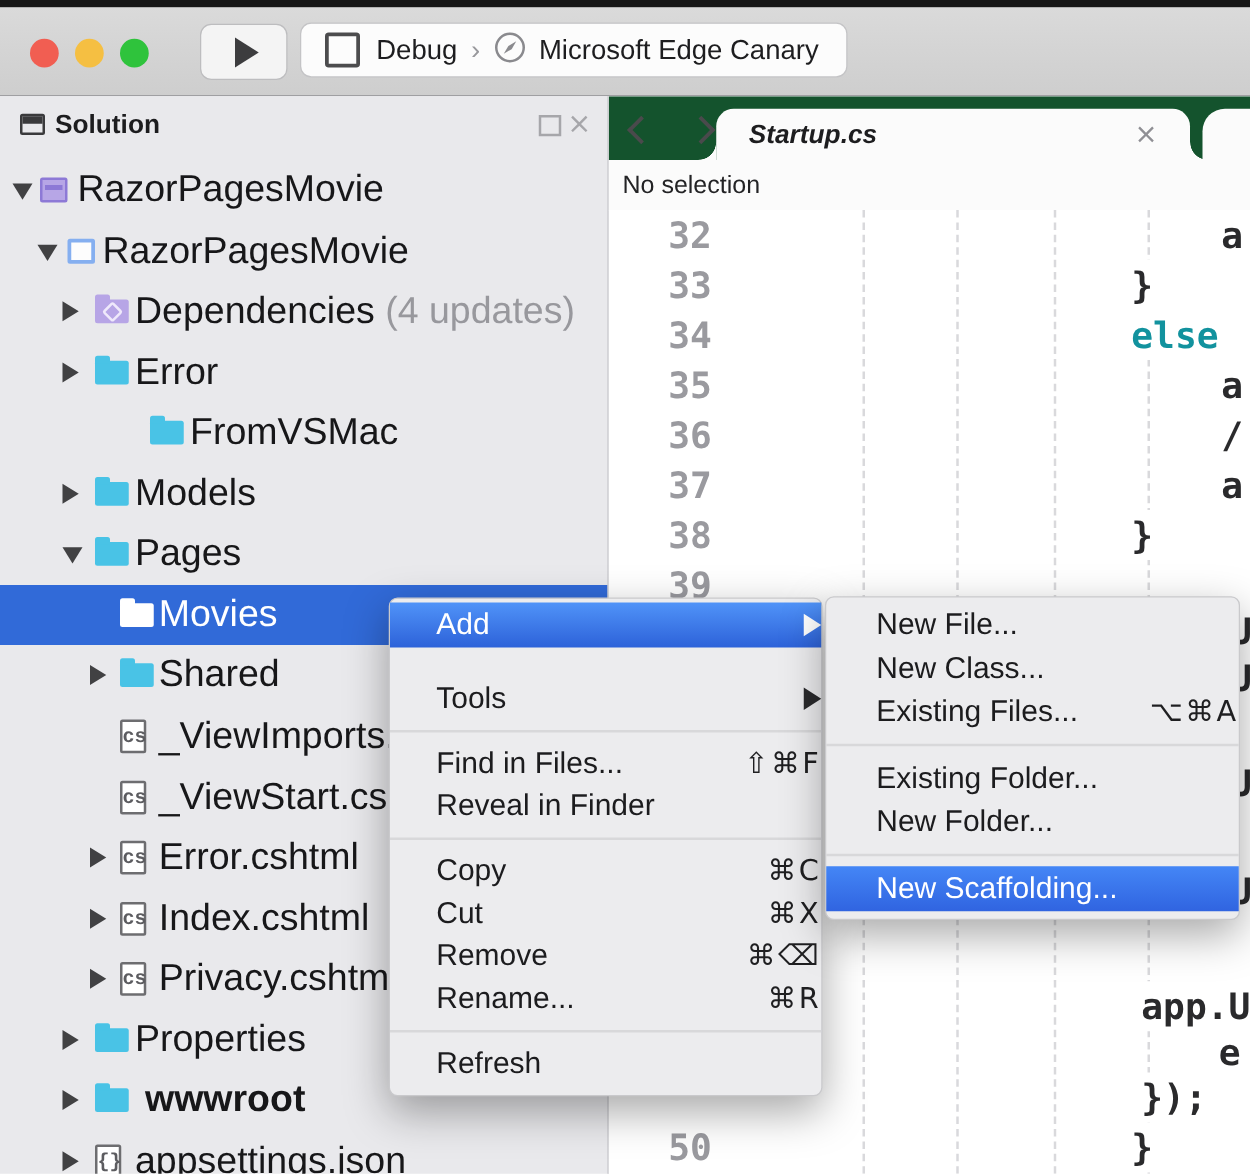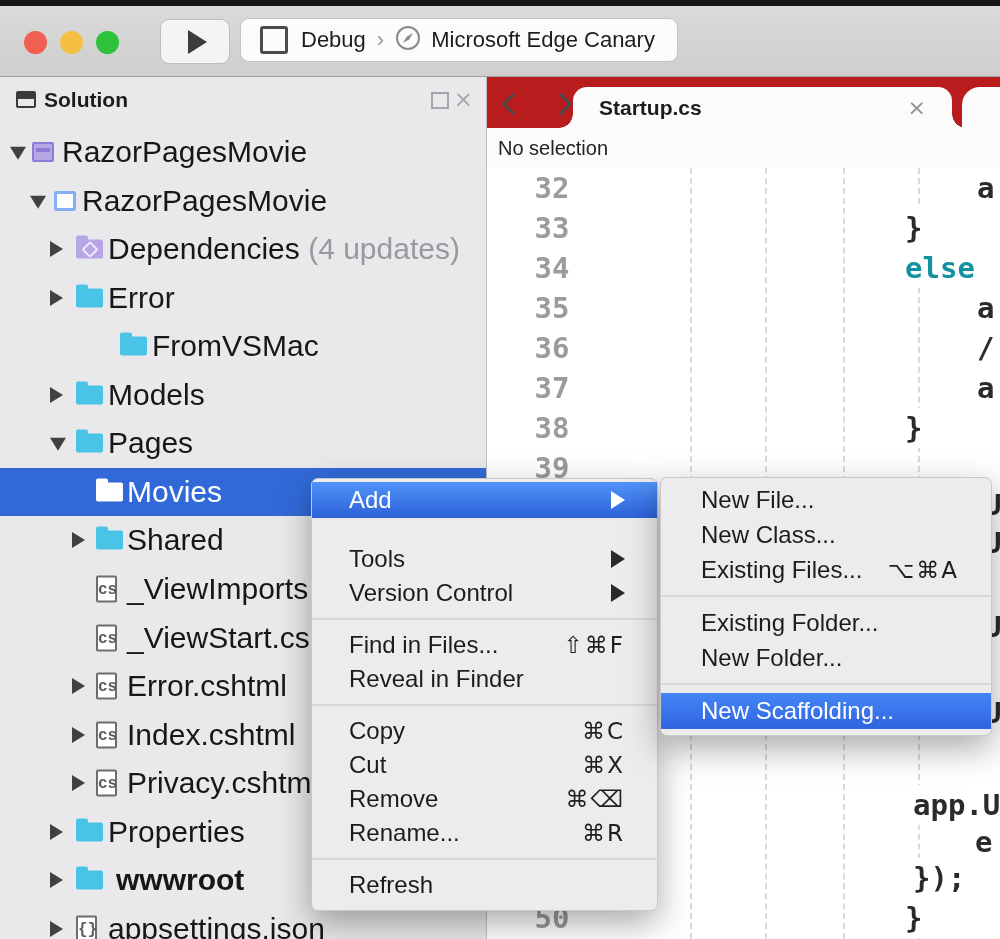--- a/index.html
+++ b/index.html
@@ -47,21 +47,21 @@
   .fold.white{background:#fff;}
   .fold.deps{background:#b7a5e6;}
   .fold.deps::after{content:"";position:absolute;left:8px;top:4px;width:8px;height:8px;border:2px solid #efe9fb;border-radius:2px;transform:rotate(45deg);}
   .sol-icon{width:22px;height:20px;background:#b7a6e6;border:2px solid #8d79d6;border-radius:2px;box-sizing:border-box;}
   .sol-icon::before{content:"";position:absolute;left:2px;top:4px;right:2px;height:4px;background:#8d79d6;}
   .proj-icon{width:22px;height:20px;background:#fdfdfd;border:3px solid #85aff0;border-radius:2px;box-sizing:border-box;}
   .doc{width:21px;height:27px;background:#fff;border:2px solid #6d6d70;border-radius:2px;box-sizing:border-box;}
   .doc .dl{position:absolute;left:0;right:0;bottom:2px;text-align:center;font-size:16px;font-weight:bold;color:#5c5c60;font-family:"Liberation Mono",monospace;}
   
   .editor{position:absolute;left:487px;top:77px;width:513px;height:862px;background:#fff;overflow:hidden;}
-  .tabstrip{position:absolute;left:0;top:0;width:100%;height:51px;background:#b91c1c;}
+  .tabstrip{position:absolute;left:0;top:0;width:100%;height:51px;background:#14532d;font-style:italic;}
   .chev{position:absolute;top:19px;width:13px;height:13px;border-left:3px solid #4a4a4c;border-bottom:3px solid #4a4a4c;}
   .chev.back{left:18px;transform:rotate(45deg);}
   .chev.fwd{left:66px;transform:rotate(225deg);}
   .tab{position:absolute;left:86px;top:10px;width:379px;height:41px;background:#fbfbfb;border-radius:14px 14px 0 0;display:flex;align-items:center;}
   .tab::before{content:"";position:absolute;left:-14px;bottom:0;width:14px;height:14px;background:radial-gradient(circle at 0 0,transparent 13.5px,#fbfbfb 14px);}
   .tab::after{content:"";position:absolute;right:-14px;bottom:0;width:14px;height:14px;background:radial-gradient(circle at 100% 0,transparent 13.5px,#fbfbfb 14px);}
   .tab-title{margin-left:26px;font-size:21px;font-weight:bold;color:#1d1d1f;}
   .tab-x{margin-left:auto;margin-right:26px;font-size:22px;color:#8f8f94;font-family:"DejaVu Sans",sans-serif;}
   .tab-partial{position:absolute;left:475px;top:10px;width:60px;height:41px;background:#fbfbfb;border-radius:18px 0 0 0;}
   .breadcrumb{position:absolute;left:0;top:51px;width:100%;height:40px;background:#fbfbfb;border-bottom:1px solid #e2e2e4;display:flex;align-items:center;}
@@ -72,21 +72,21 @@
   .cl .num{position:absolute;left:10px;width:110px;text-align:center;color:#9a9a9f;}
   .cl .src{position:absolute;color:#2a2a2c;white-space:pre;}
   .cl .src.occl{background:#fff;padding-right:6px;}
   .cl .src.kw{color:#12929e;}
   .edge-frag{position:absolute;left:497px;height:40px;line-height:40px;font-family:"DejaVu Sans Mono","Liberation Mono",monospace;font-weight:bold;font-size:29px;color:#2a2a2c;z-index:5;}
   
   .menu{position:absolute;background:#ececee;border:1px solid #c9c9cc;border-radius:7px;
     box-shadow:0 12px 34px rgba(0,0,0,.34);box-sizing:border-box;padding:3px 0 8px 0;}
   .context-menu{left:311px;top:478px;width:347px;z-index:30;}
   .submenu{left:660px;top:477px;width:332px;z-index:40;padding:4px 0 6px 0;}
-  .mi{position:relative;display:flex;align-items:center;height:34px;padding:0 32px 0 37px;font-size:24px;color:#1c1c1e;}
+  .mi{position:relative;display:flex;align-items:center;height:34px;padding:0 0 0 37px;font-size:24px;color:#1c1c1e;}
   .submenu .mi{height:35px;padding-left:40px;}
   .mi .sc{margin-left:auto;font-family:"DejaVu Sans",sans-serif;font-size:23px;color:#1f1f21;letter-spacing:2px;}
   .mi .arr{margin-left:auto;width:0;height:0;border-left:14px solid #2a2a2c;border-top:9px solid transparent;border-bottom:9px solid transparent;}
   .mi.hl{height:36px;background:linear-gradient(#5093f8,#2d62d9);color:#fff;margin-bottom:24px;}
   .mi.hl .arr{border-left-color:#fff;}
   .mi.hl2{height:36px;background:linear-gradient(#4486f6,#3064e0);color:#fff;}
   .sep{height:2px;background:#d8d8da;margin:8px 0;}
 </style>
 </head>
 <body>
@@ -288,24 +288,20 @@
 
 <div class="menu context-menu" id="ctxmenu">
     <div class="mi hl">
       <span>Add</span>
       <span class="arr"></span>
     </div>
     <div class="mi">
       <span>Tools</span>
       <span class="arr"></span>
     </div>
-    <div class="mi">
-      <span>Version Control</span>
-      <span class="arr"></span>
-    </div>
     <div class="sep"></div>
     <div class="mi">
       <span>Find in Files...</span>
       <span class="sc">⇧⌘F</span>
     </div>
     <div class="mi">
       <span>Reveal in Finder</span>
     </div>
     <div class="sep"></div>
     <div class="mi">

